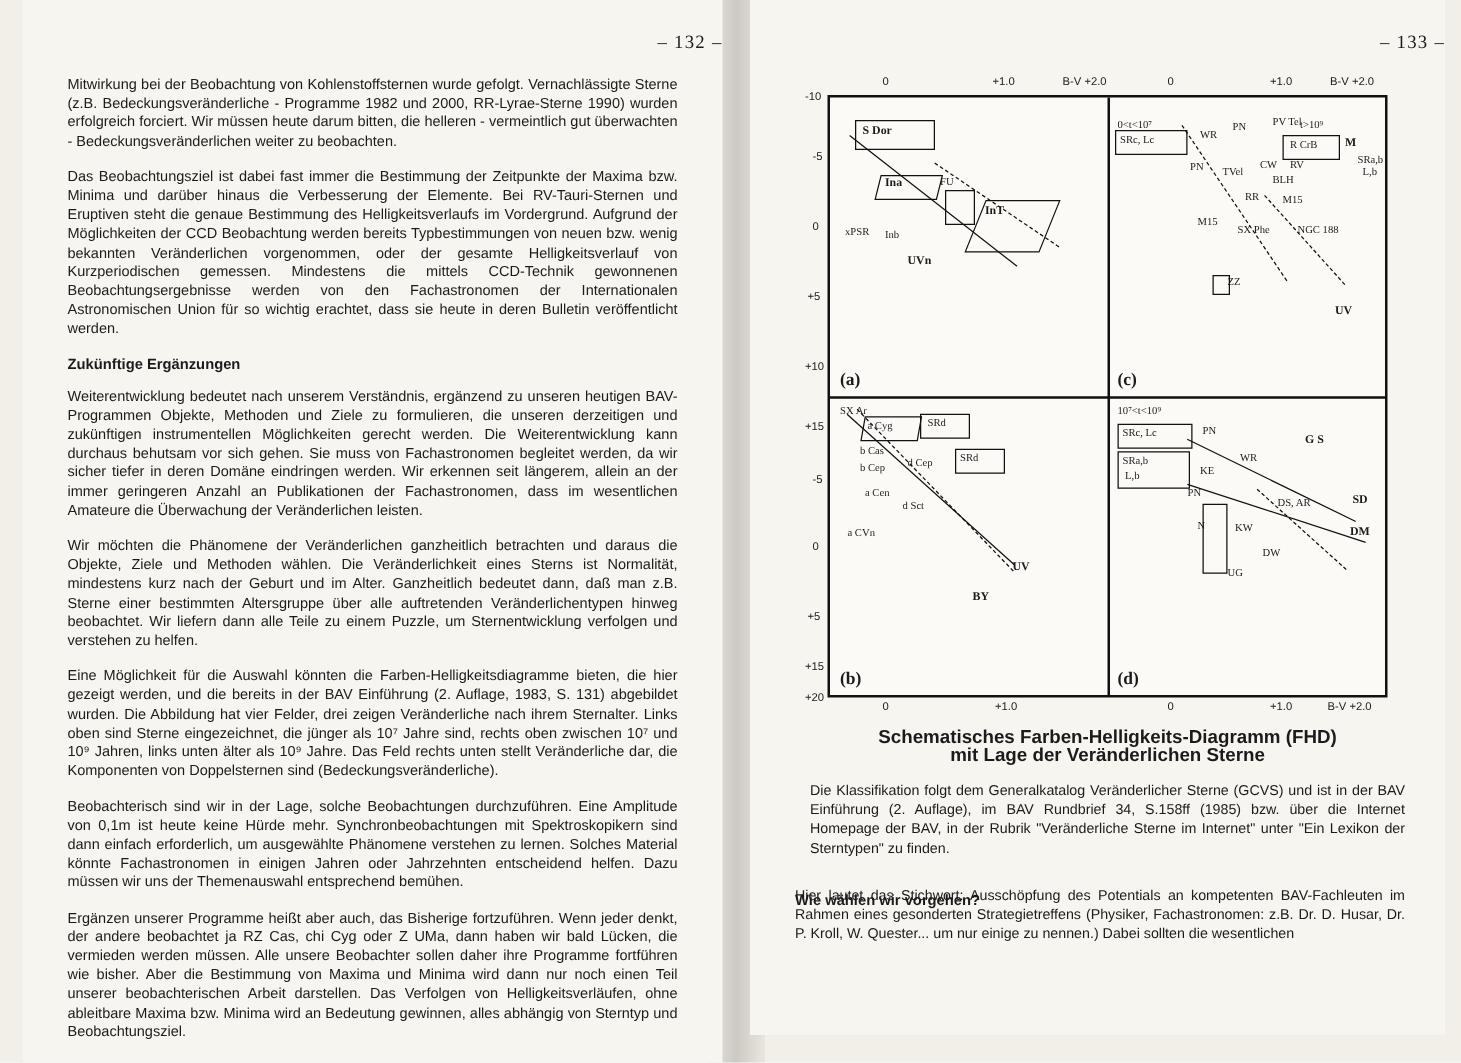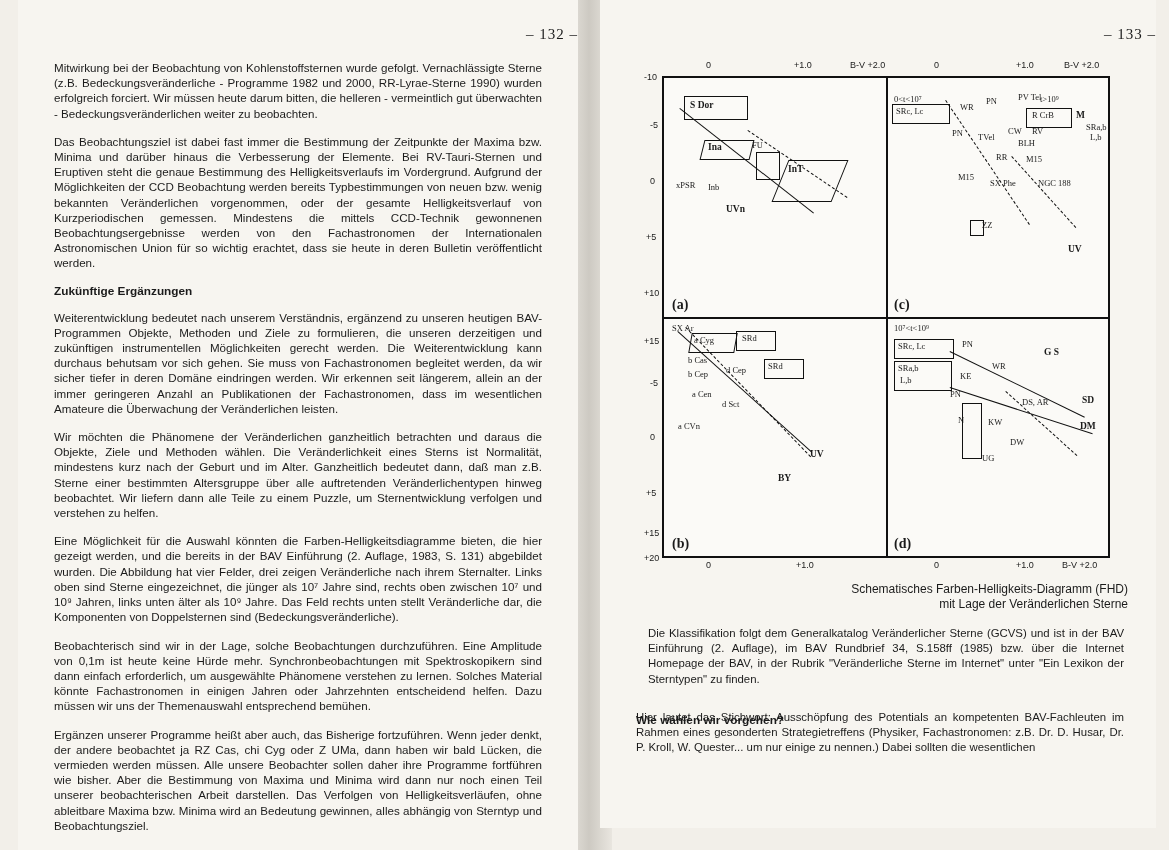--- a/index.html
+++ b/index.html
@@ -157,23 +157,23 @@
     position: absolute;
     border-top: 1.6px solid #111;
     transform-origin: 0 0;
   }
 
   .fig-caption {
     position: absolute;
     left: 44px;
     top: 582px;
     width: 484px;
-    text-align: right;
-    font-size: 12px;
-    font-weight: normal;
+    text-align: center;
+    font-size: 15px;
+    font-weight: bold;
     line-height: 15px;
   }
   .fig-note {
     position: absolute;
     left: 48px;
     top: 626px;
     width: 476px;
     font-size: 11.4px;
     line-height: 15.2px;
     text-align: justify;

